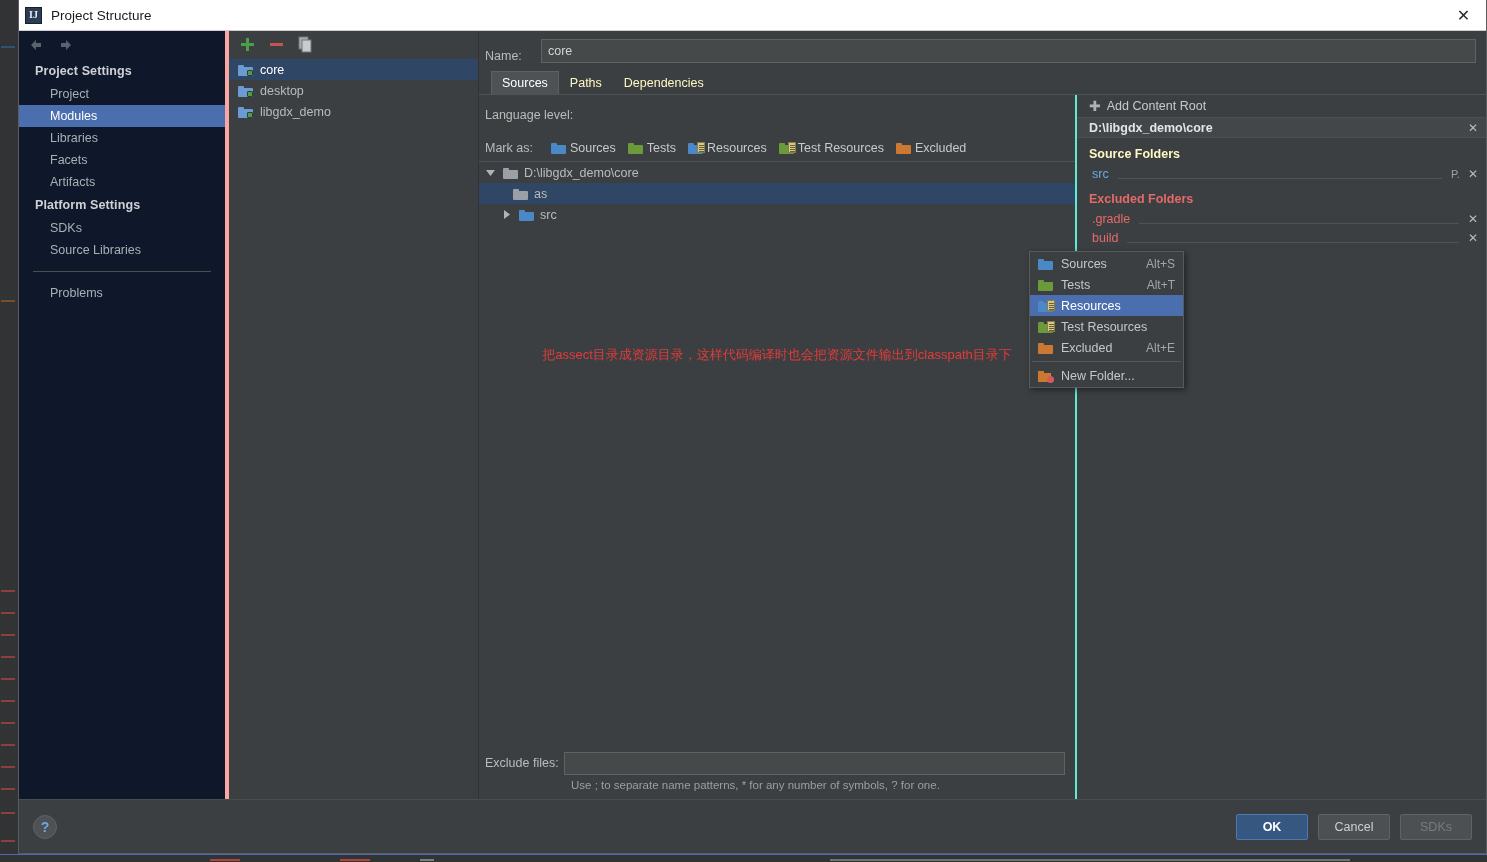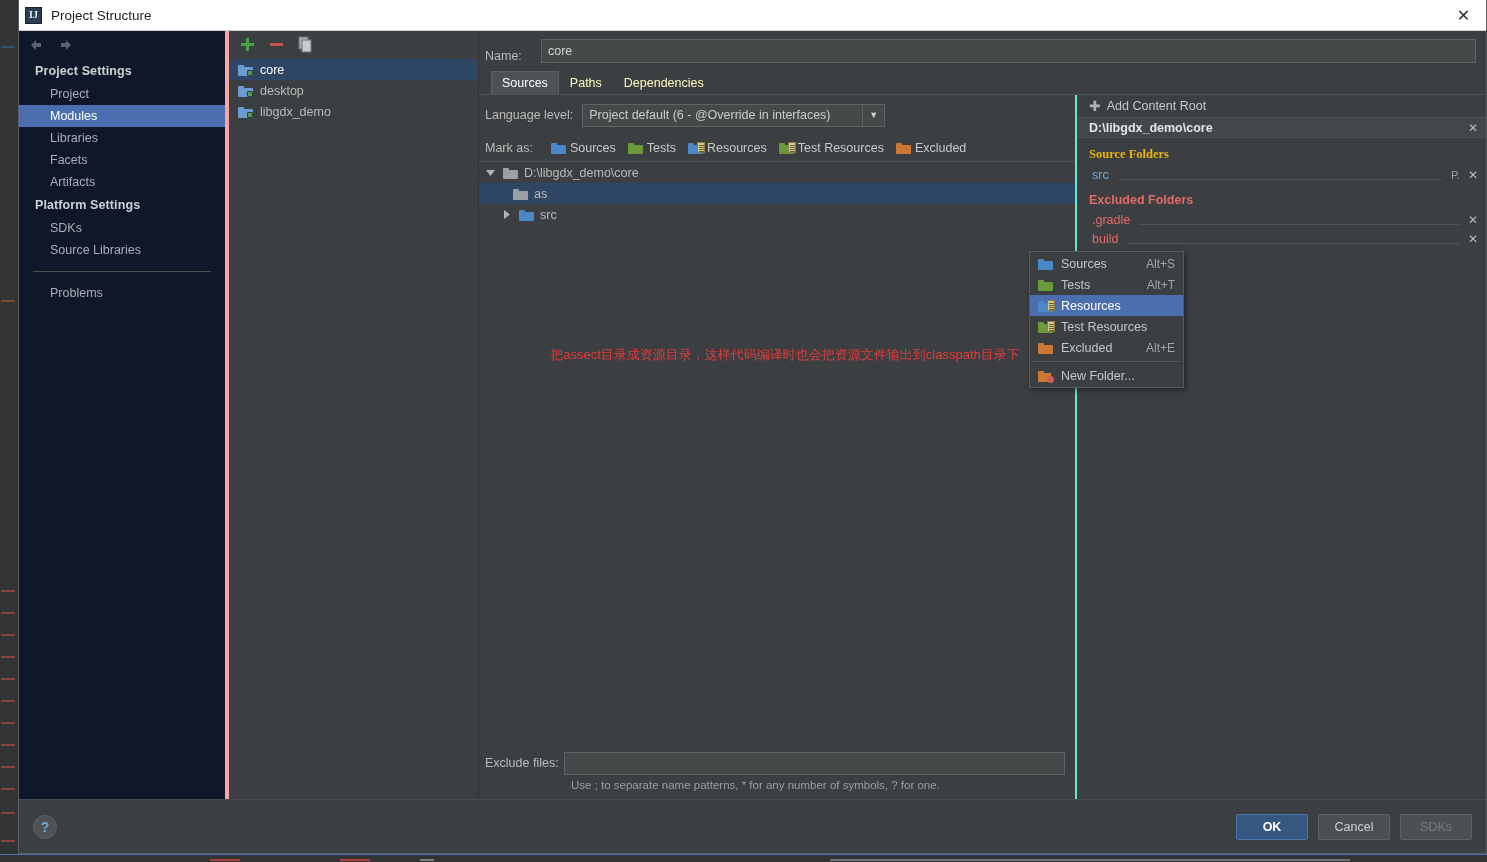--- a/index.html
+++ b/index.html
@@ -207,21 +207,21 @@
   }
   .trow {
     height: 21px; display: flex; align-items: center;
     color: #bbbbbb; font-size: 12.5px; gap: 6px;
   }
   .trow.sel { background: #2f4664; }
   .tw { width: 14px; display:flex; align-items:center; justify-content:center; flex:none; }
   .tw svg { display:block; }
 
   .annot {
-    position: absolute; left: 8px; top: 184px; width: 100%;
+    position: absolute; left: 0; top: 184px; width: 100%;
     color: #e43b3b; font-size: 13px; text-align: center;
     font-family: "Liberation Sans", sans-serif;
     white-space: nowrap;
   }
 
   .excl-area { padding: 0 10px 8px 6px; }
   .exclrow { display:flex; align-items:center; height: 32px; }
   .excllbl { color:#bbbbbb; font-size:12.5px; width:80px; }
   .exclinput {
     width: 504px; height: 23px; background: #45494a; border: 1px solid #5e6364;
@@ -240,21 +240,21 @@
   .addroot .plus { color:#aeb2b4; font-size:14px; line-height:1; }
   .rootbar {
     height: 21px; background:#434749; display:flex; align-items:center;
     padding: 0 8px 0 12px; border-top:1px solid #4b4f51; border-bottom:1px solid #4b4f51;
   }
   .rootbar .t { flex:1; color:#e3e5e6; font-size:12.5px; font-weight:bold; }
   .xbtn { color:#b9bcbe; font-size:12px; cursor:pointer; line-height:1; }
   .secthead {
     font-size:12.5px; font-weight:bold; padding: 9px 0 3px 12px;
   }
-  .secthead.src { color:#eab308;font-family:Liberation Serif, serif; }
+  .secthead.src { color:#fef9c3; }
   .secthead.exc { color:#e46a6a; }
   .folderrow {
     height: 19px; display:flex; align-items:center; gap:5px;
     padding: 0 8px 0 15px; font-size:12.5px;
   }
   .folderrow .nm { color: var(--tc, #6aa9e0); }
   .folderrow .rule { flex:1; height:1px; background:#4f5355; margin: 0 4px; position:relative; top:5px; }
   .folderrow.exc .nm { color:#e46a6a; }
   .pkgprefix { color:#9ba0a3; font-size:11px; margin-right:3px; }
 
@@ -430,24 +430,20 @@
           <div class="tab">Paths</div>
           <div class="tab">Dependencies</div>
         </div>
 
         <div class="panel-inner">
 
           <div class="leftpane">
 
             <div class="langrow">
               <div class="langlbl">Language level:</div>
-              <div class="combo">
-                <div class="cval">Project default (6 - @Override in interfaces)</div>
-                <div class="carrow">▼</div>
-              </div>
             </div>
 
             <div class="markrow">
               <div class="marklbl">Mark as:</div>
 
               <div class="markbtn">
                 <span class="fi"></span>
                 <span>Sources</span>
               </div>
               <div class="markbtn">

